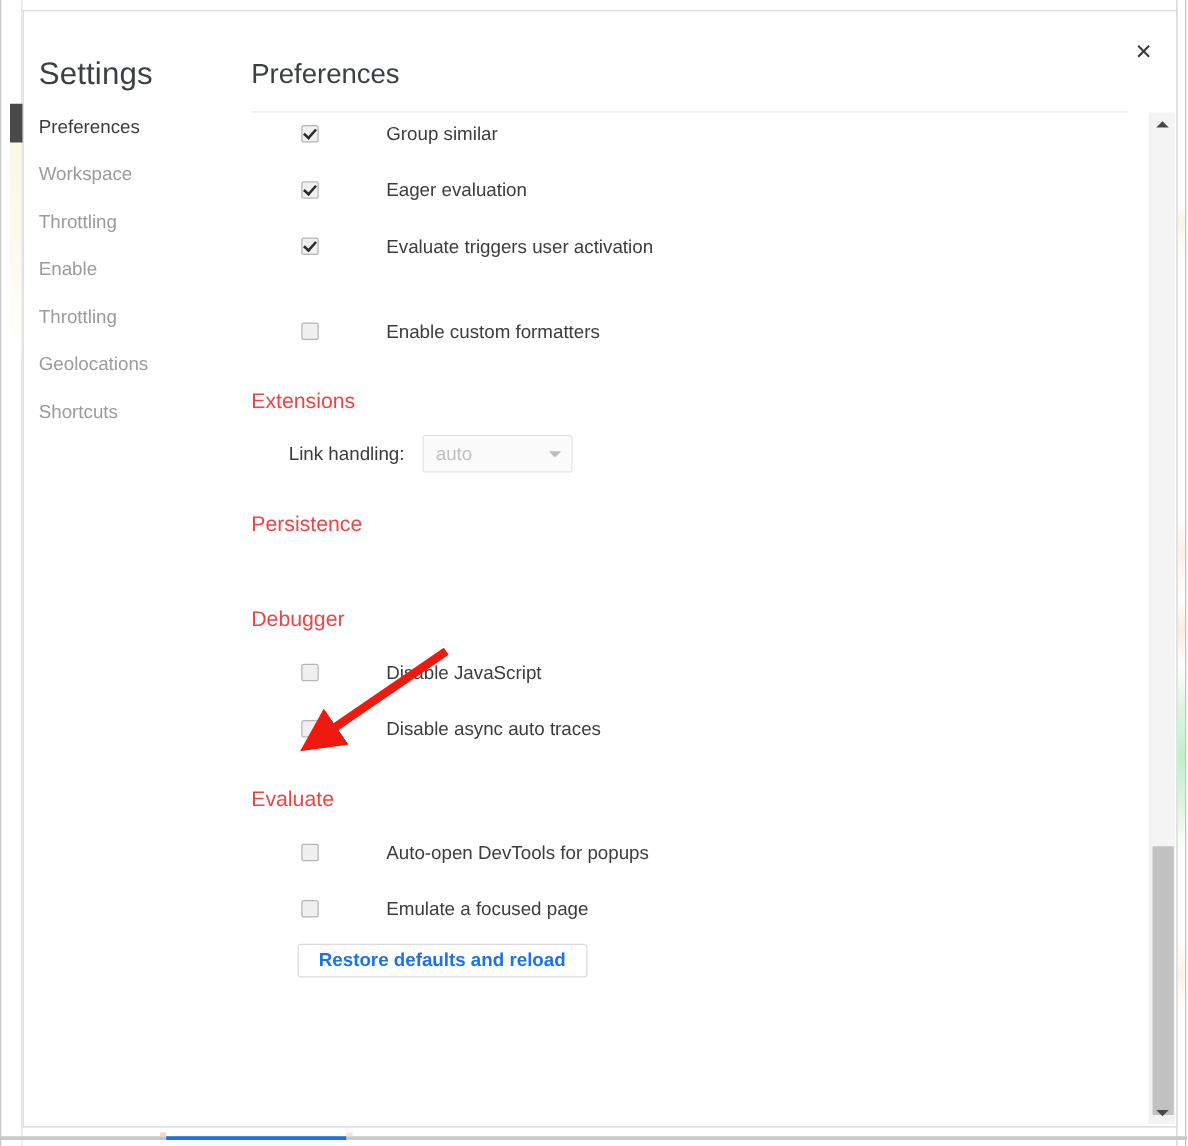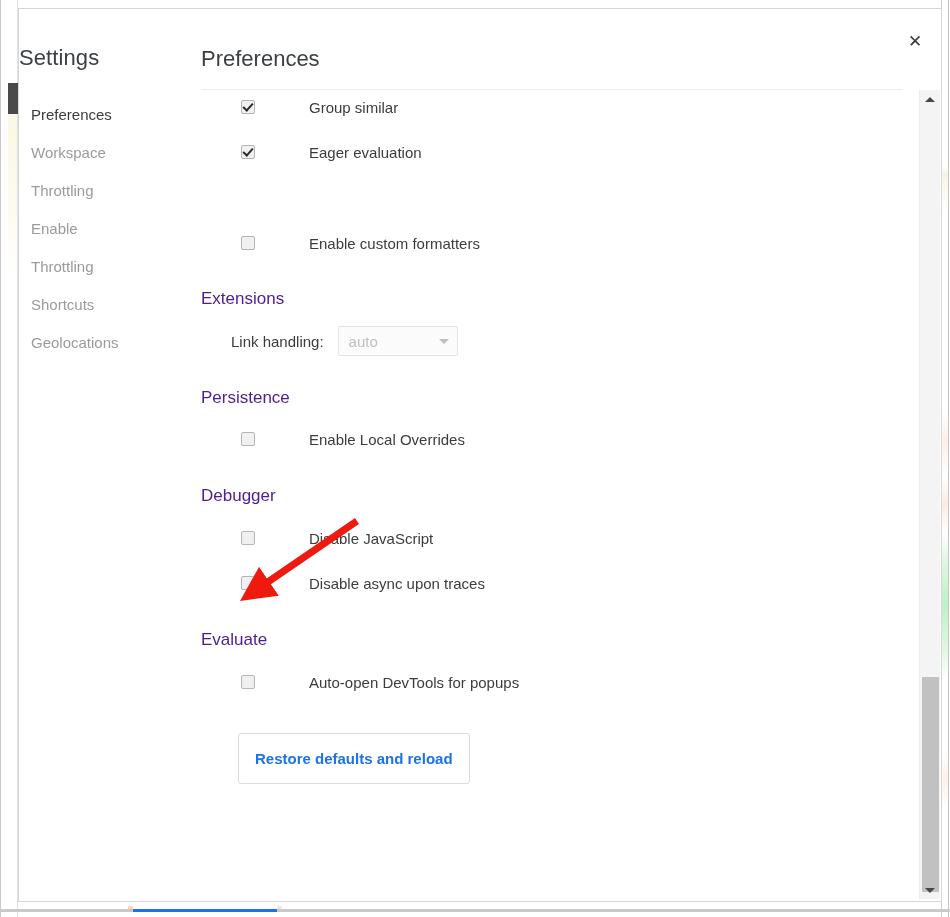--- a/index.html
+++ b/index.html
@@ -140,24 +140,25 @@
   #sidebar {
     position: absolute;
     left: 0;
     top: 0;
     width: 165px;
     height: 100%;
     box-sizing: border-box;
     padding-top: 36px;
   }
   #settings-title {
-    font-size: 22px;
+    font-size: 25px;
     color: #3c4043;
     font-weight: 400;
-    margin: 0 0 28px 0;
+    padding-left: 12px;
+    margin: 0 0 12px 0;
     letter-spacing: .1px;
   }
   .sidebar-item {
     font-size: 15px;
     color: #9b9b9b;
     padding: 0 0 0 12px;
     height: 31px;
     line-height: 31px;
     cursor: pointer;
     white-space: nowrap;
@@ -196,21 +197,21 @@
     left: 0;
     top: 81px;
     right: 36px;
     bottom: 2px;
     padding-left: 17px;
     overflow: hidden;
   }
 
   .section-heading {
     font-size: 17px;
-    color: #4c1d95;
+    color: #ef4444;
     font-weight: 400;
     margin: 0;
     padding: 0;
   }
   .checkbox-row {
     display: flex;
     align-items: center;
     height: 22px;
     padding-left: 40px;
     cursor: pointer;
@@ -277,21 +278,21 @@
     width: 0;
     height: 0;
     border-left: 5px solid transparent;
     border-right: 5px solid transparent;
     border-top: 5px solid #bdbdbd;
   }
 
   #restore-defaults-button {
     margin-left: 37px;
     margin-top: 17px;
-    padding: 16px 16px;
+    padding: 4px 16px;
     font-size: 15px;
     font-weight: bold;
     color: #1a73e8;
     background: #ffffff;
     border: 1px solid #dadce0;
     border-radius: 3px;
     cursor: pointer;
     font-family: "Liberation Sans", sans-serif;
   }
 
@@ -383,24 +384,24 @@
     <div class="sidebar-item">
       <span>Throttling</span>
     </div>
     <div class="sidebar-item">
       <span>Enable</span>
     </div>
     <div class="sidebar-item">
       <span>Throttling</span>
     </div>
     <div class="sidebar-item">
+      <span>Geolocations</span>
+    </div>
+    <div class="sidebar-item">
       <span>Shortcuts</span>
-    </div>
-    <div class="sidebar-item">
-      <span>Geolocations</span>
     </div>
   </div>
 
   <div id="content-panel">
     <h2 id="content-title">Preferences</h2>
     <div id="content-separator"></div>
 
     <div id="content-scroll">
 
       <div style="height:6px"></div>
@@ -408,20 +409,24 @@
       <div class="checkbox-row">
         <span class="cb checked"></span>
         <span class="cb-label">Group similar</span>
       </div>
       <div style="height:23px"></div>
       <div class="checkbox-row">
         <span class="cb checked"></span>
         <span class="cb-label">Eager evaluation</span>
       </div>
       <div style="height:23px"></div>
+      <div class="checkbox-row">
+        <span class="cb checked"></span>
+        <span class="cb-label">Evaluate triggers user activation</span>
+      </div>
       <div style="height:23px"></div>
       <div style="height:23px"></div>
       <div class="checkbox-row">
         <span class="cb"></span>
         <span class="cb-label">Enable custom formatters</span>
       </div>
 
       <div style="height:35px"></div>
       <h3 class="section-heading">Extensions</h3>
       <div style="height:16px"></div>
@@ -429,46 +434,46 @@
         <span class="field-label">Link handling:</span>
         <div class="select-box">
           <span class="select-value">auto</span>
           <span class="select-arrow"></span>
         </div>
       </div>
 
       <div style="height:31px"></div>
       <h3 class="section-heading">Persistence</h3>
       <div style="height:20px"></div>
-      <div class="checkbox-row">
-        <span class="cb"></span>
-        <span class="cb-label">Enable Local Overrides</span>
-      </div>
 
       <div style="height:36px"></div>
       <h3 class="section-heading">Debugger</h3>
       <div style="height:21px"></div>
       <div class="checkbox-row">
         <span class="cb"></span>
         <span class="cb-label">Disable JavaScript</span>
       </div>
       <div style="height:23px"></div>
       <div class="checkbox-row">
         <span class="cb"></span>
-        <span class="cb-label">Disable async upon traces</span>
+        <span class="cb-label">Disable async auto traces</span>
       </div>
 
       <div style="height:36px"></div>
       <h3 class="section-heading">Evaluate</h3>
       <div style="height:21px"></div>
       <div class="checkbox-row">
         <span class="cb"></span>
         <span class="cb-label">Auto-open DevTools for popups</span>
       </div>
       <div style="height:23px"></div>
+      <div class="checkbox-row">
+        <span class="cb"></span>
+        <span class="cb-label">Emulate a focused page</span>
+      </div>
 
       <button id="restore-defaults-button">Restore defaults and reload</button>
     </div>
 
     <div id="scrollbar">
       <div class="sb-arrow" id="scrollbar-up-arrow">
         <span class="tri-up"></span>
       </div>
       <div id="scrollbar-thumb"></div>
       <div class="sb-arrow" id="scrollbar-down-arrow">

